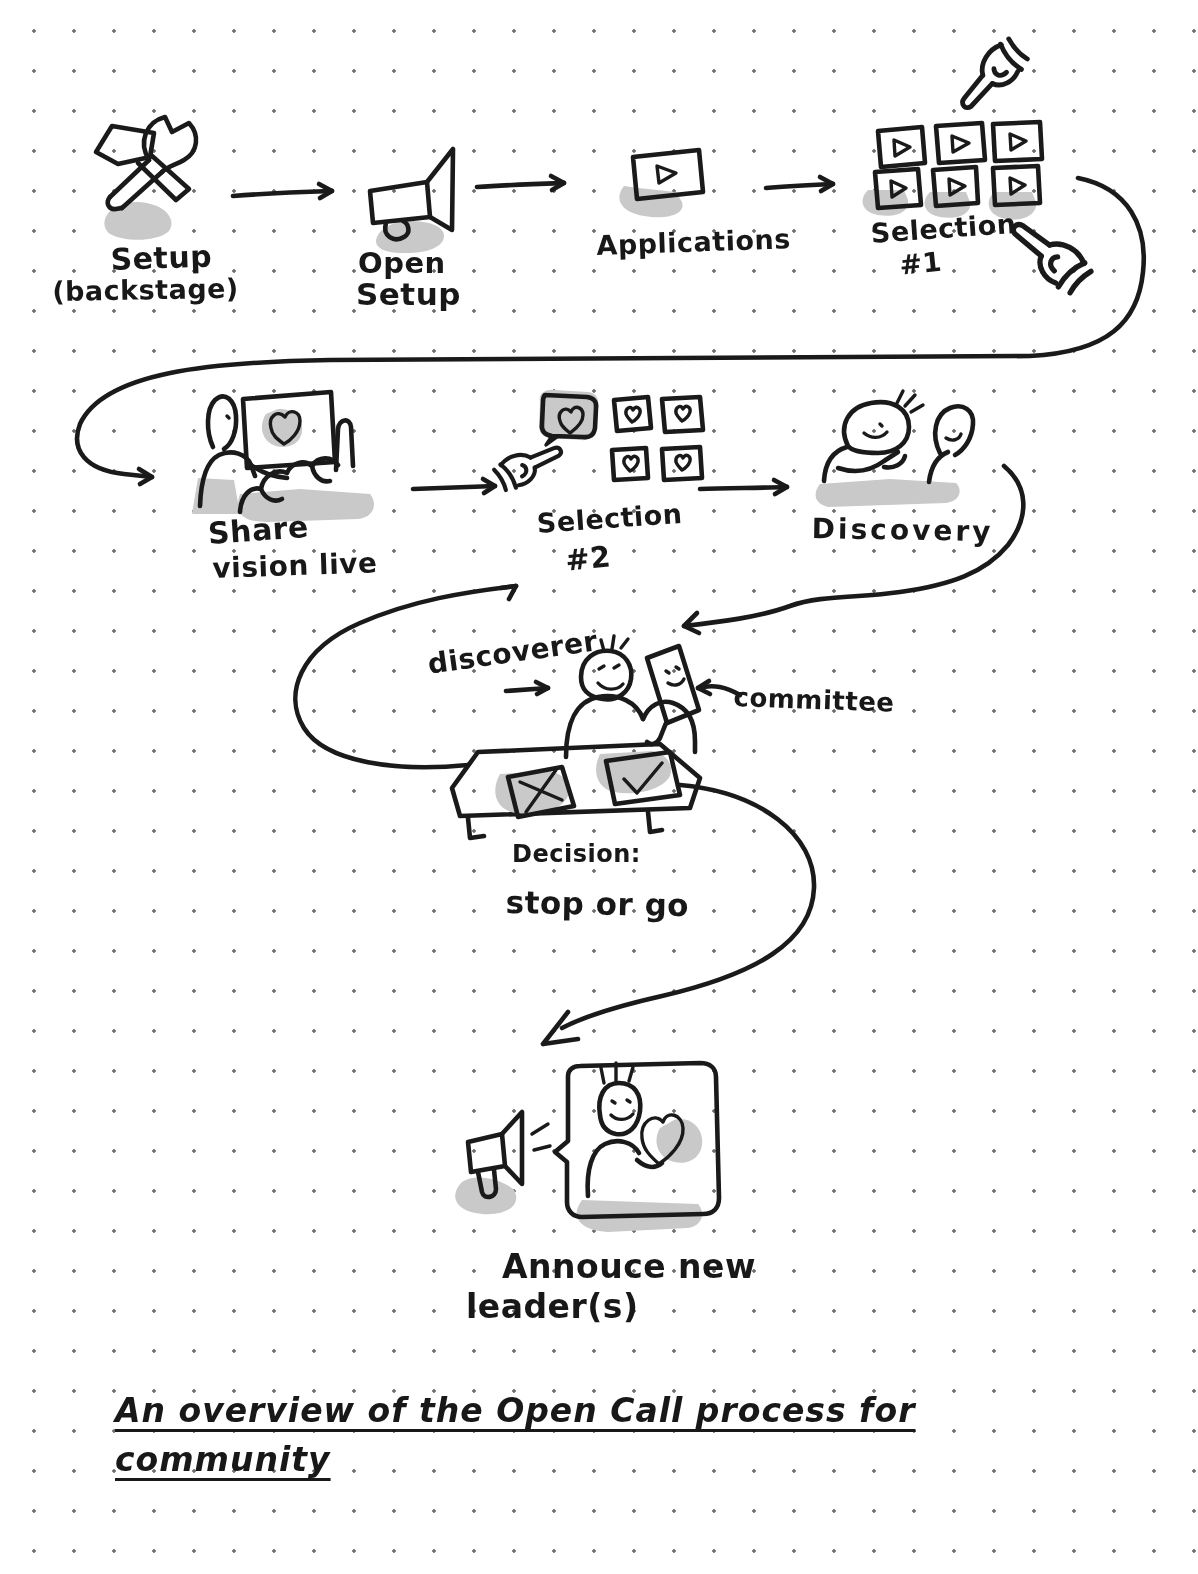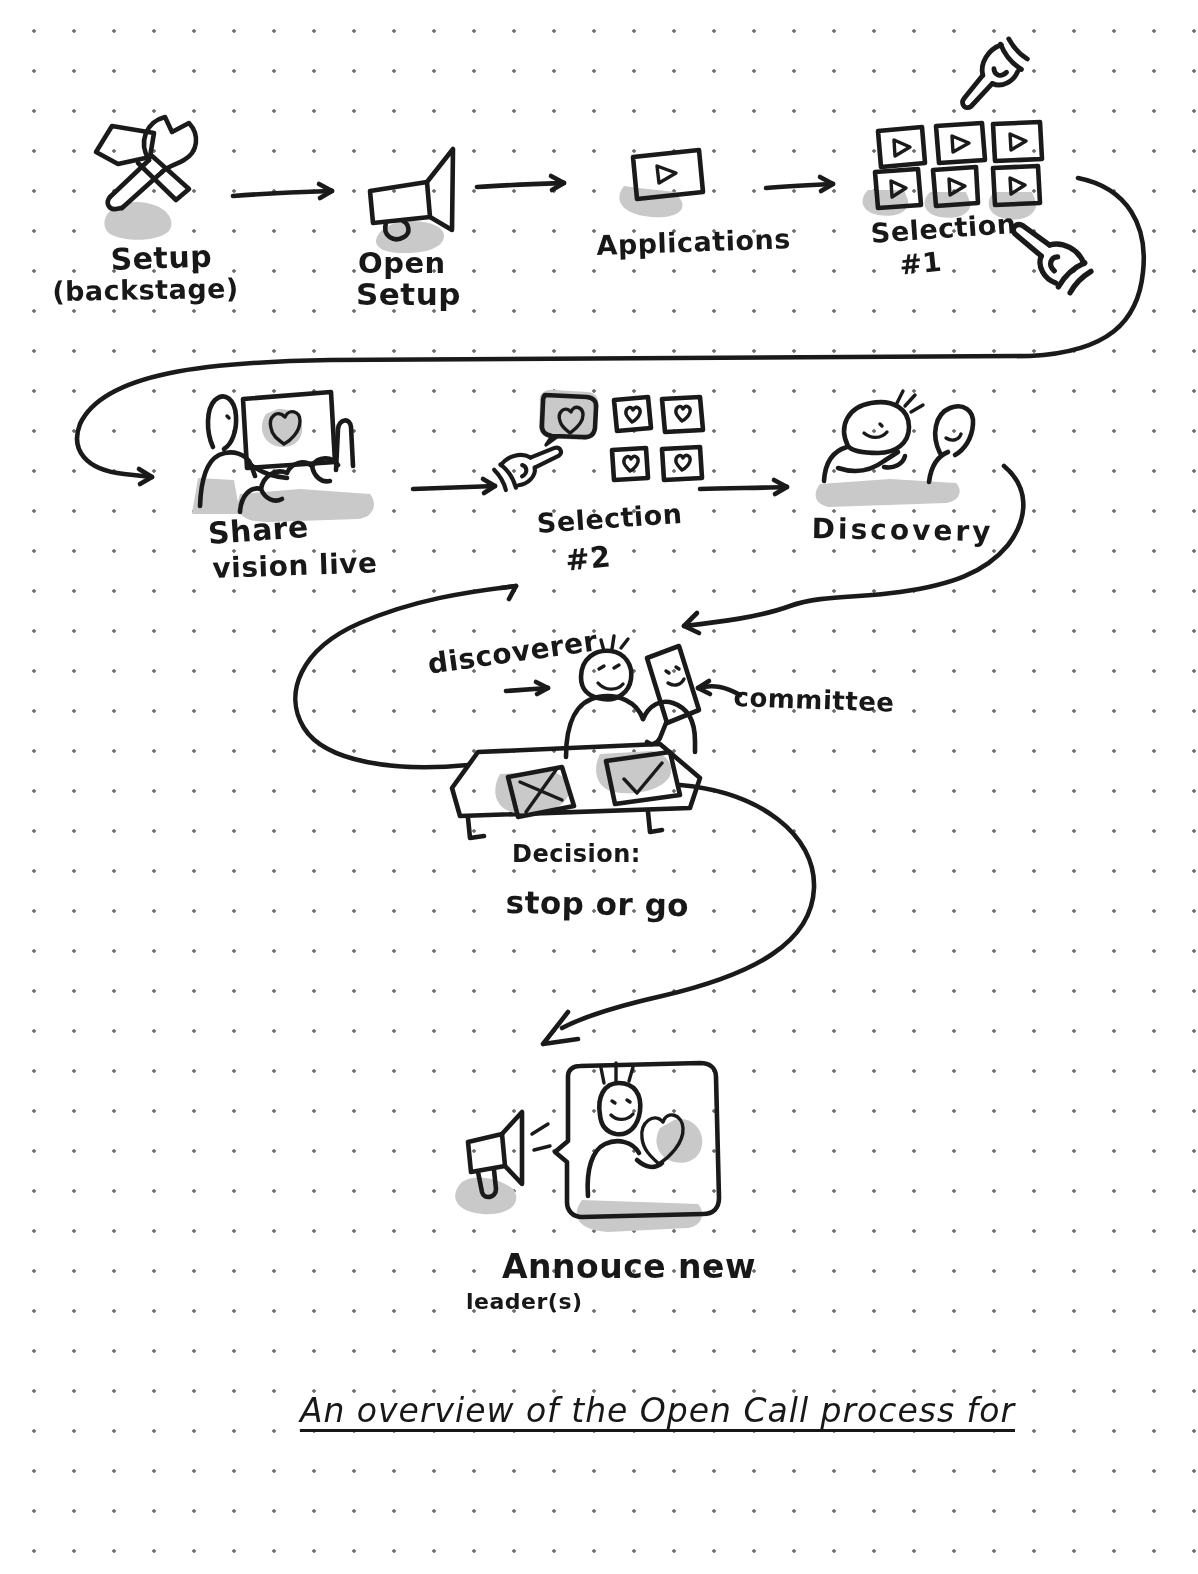--- a/index.html
+++ b/index.html
@@ -11,22 +11,22 @@
   }
   svg.sketch{position:absolute;left:0;top:0;width:1198px;height:1574px;}
   .ink{fill:none;stroke:#1a1a1a;stroke-width:4.6;stroke-linecap:round;stroke-linejoin:round;}
   .fine{fill:none;stroke:#1a1a1a;stroke-width:3.4;stroke-linecap:round;stroke-linejoin:round;}
   .blob{fill:#c9c9c9;stroke:none;}
   .lbl{
     position:absolute;color:#181818;font-weight:700;white-space:nowrap;
     letter-spacing:.5px;transform-origin:left top;line-height:1.05;
   }
   .caption{
-    position:absolute;left:115px;top:1386px;width:900px;text-align:right;
-    color:#181818;font-style:italic;font-weight:400;font-size:33px;line-height:49px;
+    position:absolute;left:115px;top:1386px;width:900px;text-align:left;
+    color:#181818;font-style:italic;font-weight:700;font-size:33px;line-height:49px;
     letter-spacing:1px;
   }
   .cap-line{display:block;}
   .cap-line span{text-decoration:underline;text-decoration-thickness:3px;text-underline-offset:7px;}
 </style>
 </head>
 <body>
 
 <div class="sheet">
 
@@ -245,19 +245,20 @@
 
 <div class="lbl" style="left:812px;top:514px;font-size:28px;letter-spacing:3px;transform:rotate(1deg);">Discovery</div>
 
 <div class="lbl" style="left:426px;top:650px;font-size:28px;transform:rotate(-8deg);">discoverer</div>
 <div class="lbl" style="left:734px;top:684px;font-size:26px;transform:rotate(2deg);">committee</div>
 
 <div class="lbl" style="left:512px;top:842px;font-size:24px;">Decision:</div>
 <div class="lbl" style="left:506px;top:886px;font-size:31px;transform:rotate(1deg);">stop or go</div>
 
 <div class="lbl" style="left:470px;top:1250px;font-size:33px;margin-left:32px;">Annouce new</div>
-<div class="lbl" style="left:466px;top:1290px;font-size:22px;">leader(s)</div>
+<div class="lbl" style="left:466px;top:1290px;font-size:33px;">leader(s)</div>
 
 <div class="caption">
   <span class="cap-line"><span>An overview of the Open Call process for</span></span>
+  <span class="cap-line"><span>community</span></span>
 </div>
 
 </div>
 
 </body></html>

